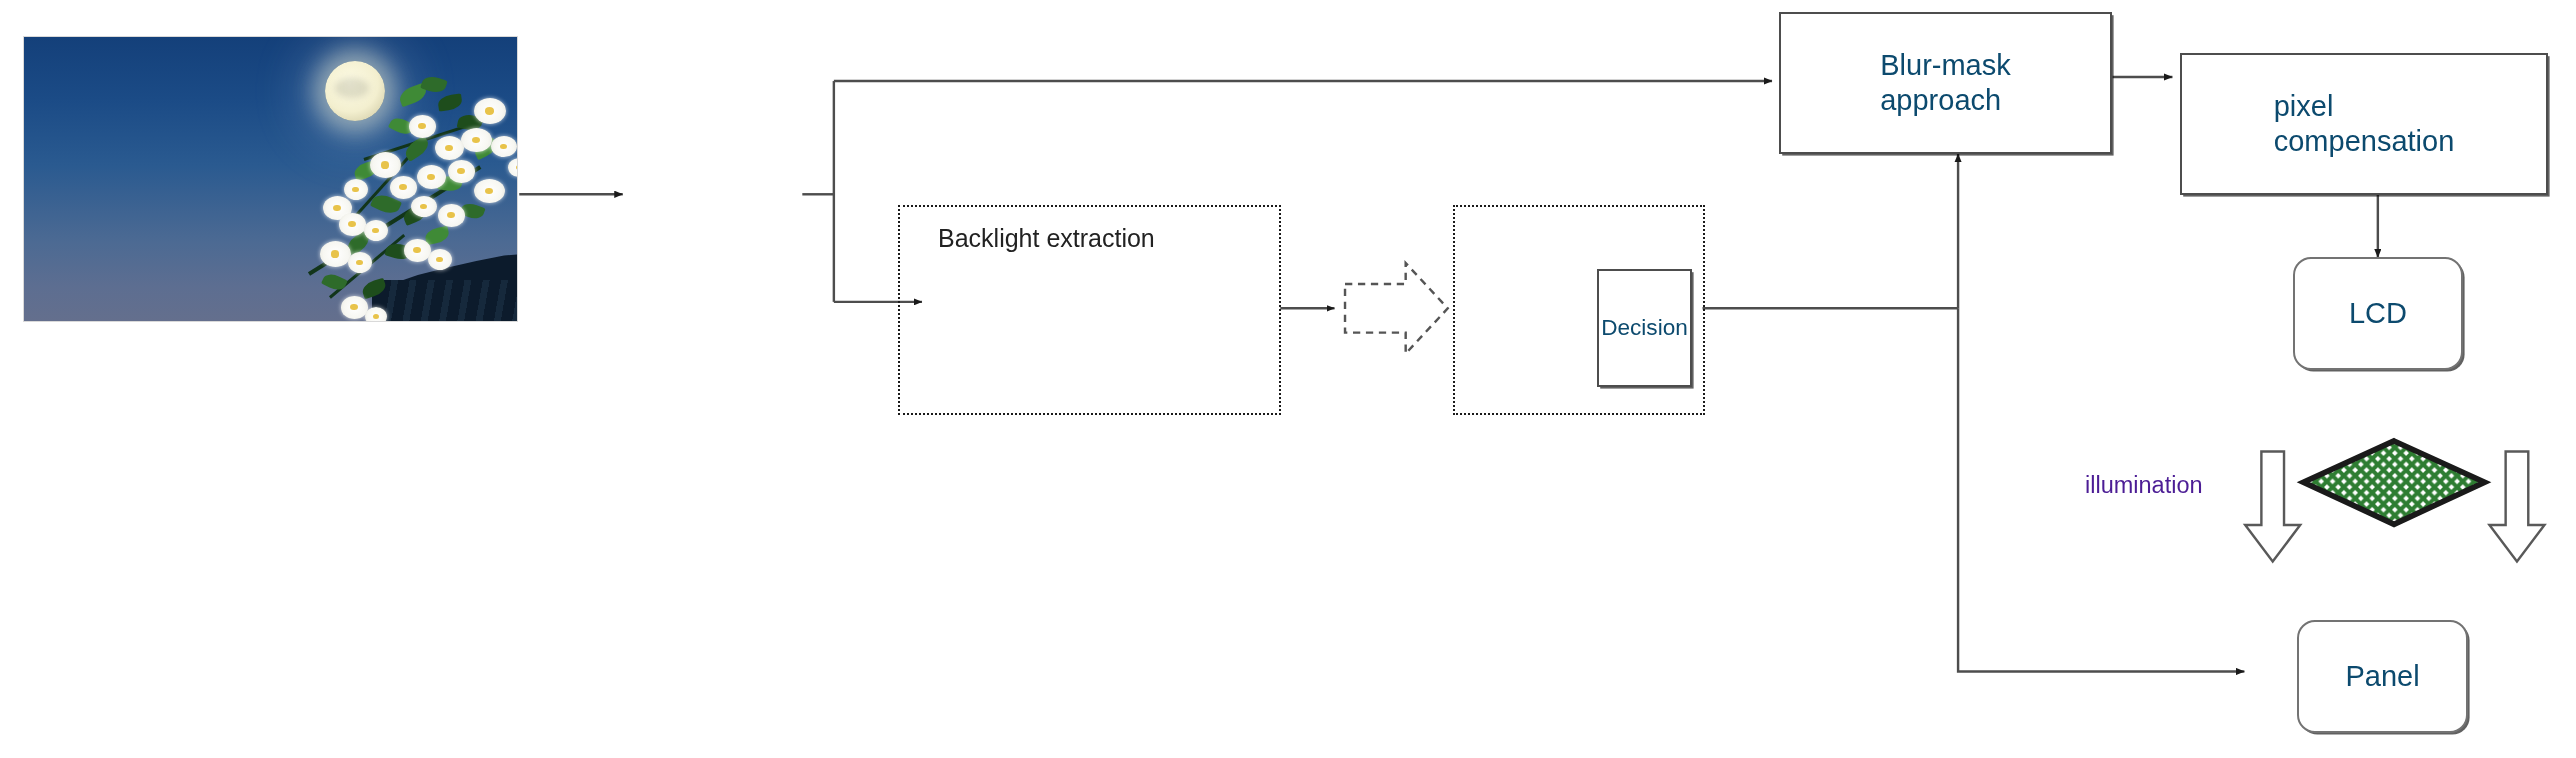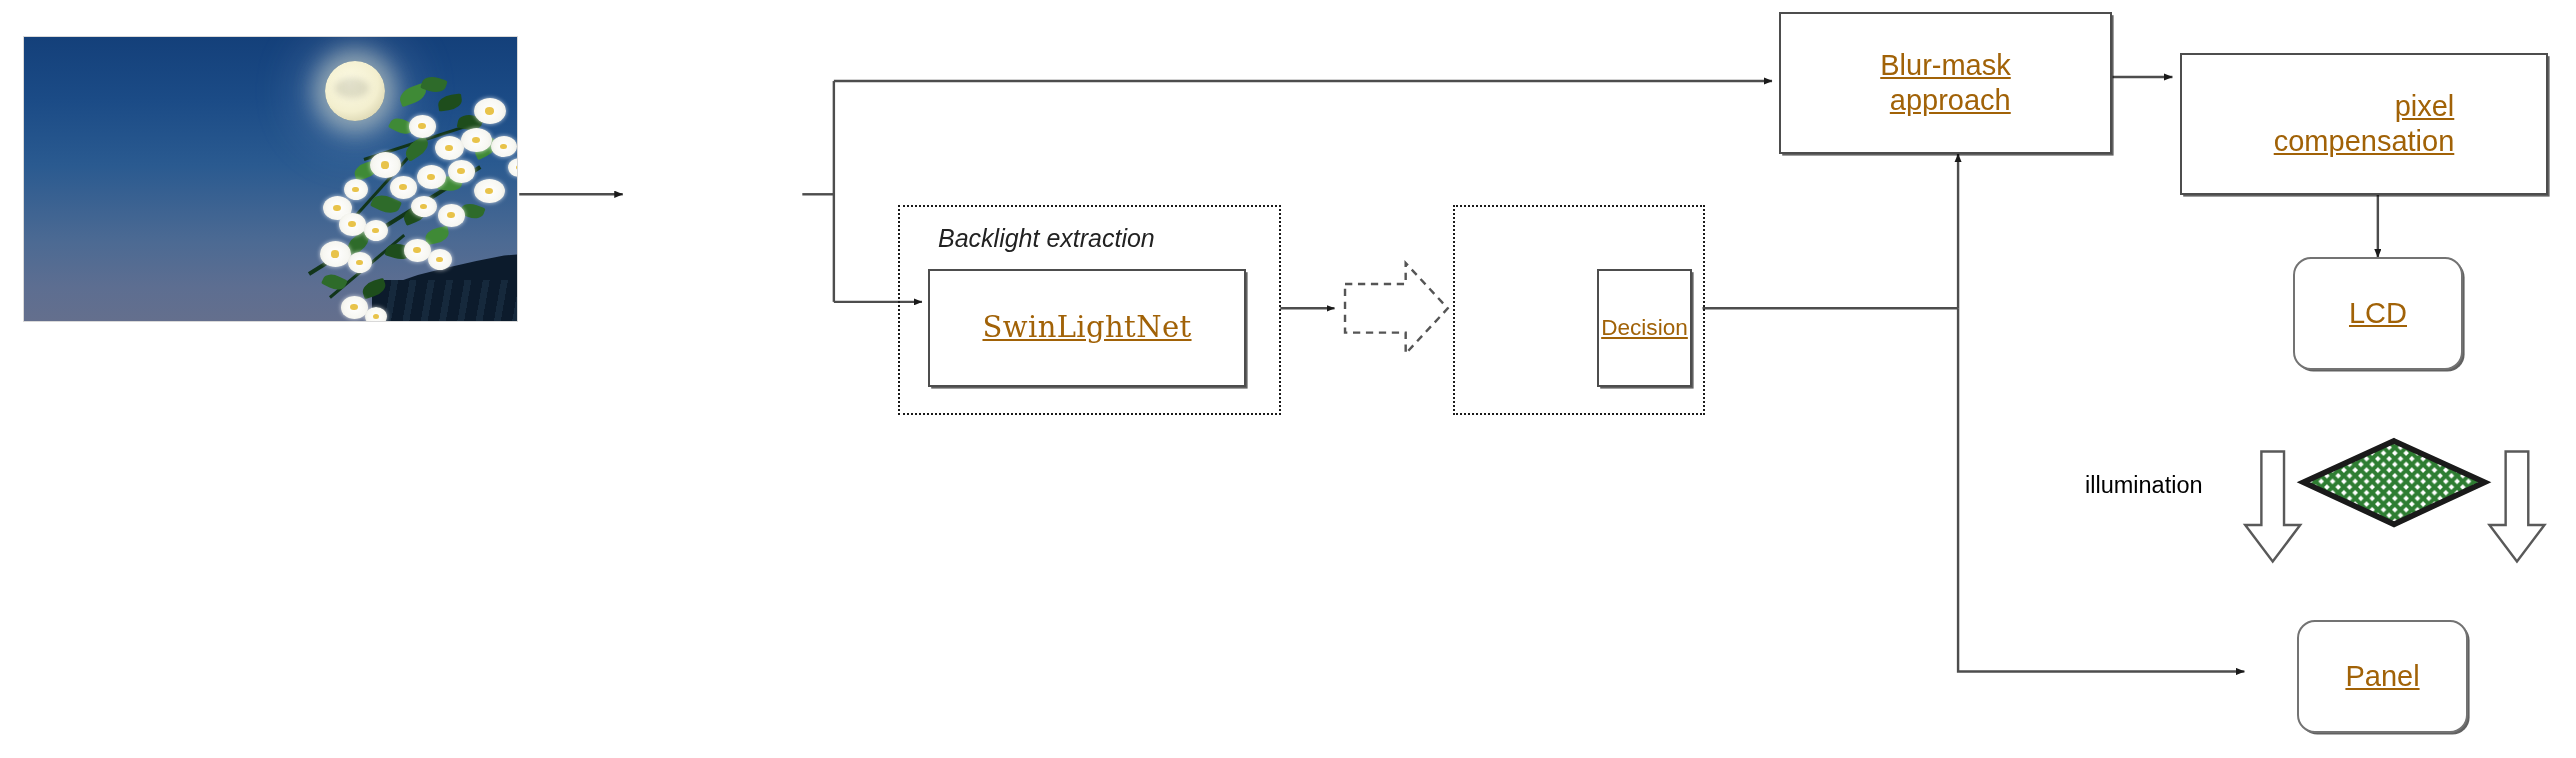--- a/index.html
+++ b/index.html
@@ -23,24 +23,23 @@
     width: 2576px;
     height: 759px;
   }
   .node {
     position: absolute;
     box-sizing: border-box;
     background: #ffffff;
     display: flex;
     align-items: center;
     justify-content: center;
-    text-align: right;
-    color: #a16207;
+    text-align: left;
+    color: #0c4a6e;
     line-height: 1.22;
-    text-decoration: underline;
   }
   .node-sharp {
     border: 2.4px solid #4d4d4d;
     box-shadow: 2.4px 2.4px 0 -0.8px rgba(0,0,0,0.62);
   }
   .node-round {
     border: 2.4px solid #737373;
     border-radius: 18px;
     box-shadow: 2.4px 2.4px 0 -0.8px rgba(0,0,0,0.62);
   }
@@ -48,21 +47,20 @@
     position: absolute;
     box-sizing: border-box;
     border: 2.4px dotted #1a1a1a;
     background: transparent;
   }
   .group-title {
     position: absolute;
     color: #222222;
     white-space: nowrap;
     font-size: 25px;
-    font-style: italic;
   }
   .photo {
     position: absolute;
     box-sizing: border-box;
     border: 0.8px solid #d9d9d9;
     overflow: hidden;
   }
   .photo-sky {
     position: absolute;
     left: 0; top: 0; right: 0; bottom: 0;
@@ -112,21 +110,21 @@
     background: #12351a;
     transform-origin: left center;
   }
   .roof {
     position: absolute;
     background: #0c1b2c;
   }
   .label-illum {
     position: absolute;
     font-size: 23.5px;
-    color: #000000;
+    color: #4c1d95;
     white-space: nowrap;
   }
   .nodetext { display:block; }
   .mono { font-family: "DejaVu Serif", serif; letter-spacing: 0.4px; }
 </style>
 </head>
 <body>
 
 <div id="canvas">
 
@@ -240,23 +238,20 @@
       <path d="M2960,545 L3072,596 L2960,648 L2848,596 Z" fill="url(#greenhatch)" stroke="#1a1a1a" stroke-width="7"></path>
     </g>
   </svg>
 
   <div class="dotted-group" style="left:898px; top:205px; width:383px; height:210px;"></div>
   <div class="group-title" style="left:938px; top:224px;">Backlight extraction</div>
 
   <div class="dotted-group" style="left:1453px; top:205px; width:252px; height:210px;"></div>
 
 
-  <div class="node node-sharp" style="left:928px; top:269px; width:318px; height:118px; font-size:29px;">
-    <span class="mono">SwinLightNet</span>
-  </div>
 
 
   <div class="node node-sharp" style="left:1597px; top:269px; width:95px; height:118px; font-size:22.6px;">
     <span>Decision</span>
   </div>
 
   <div class="node node-sharp" style="left:1779px; top:12px; width:333px; height:142px; font-size:29px;">
     <span>
       <span class="nodetext">Blur-mask</span>
       <span class="nodetext">approach</span>

